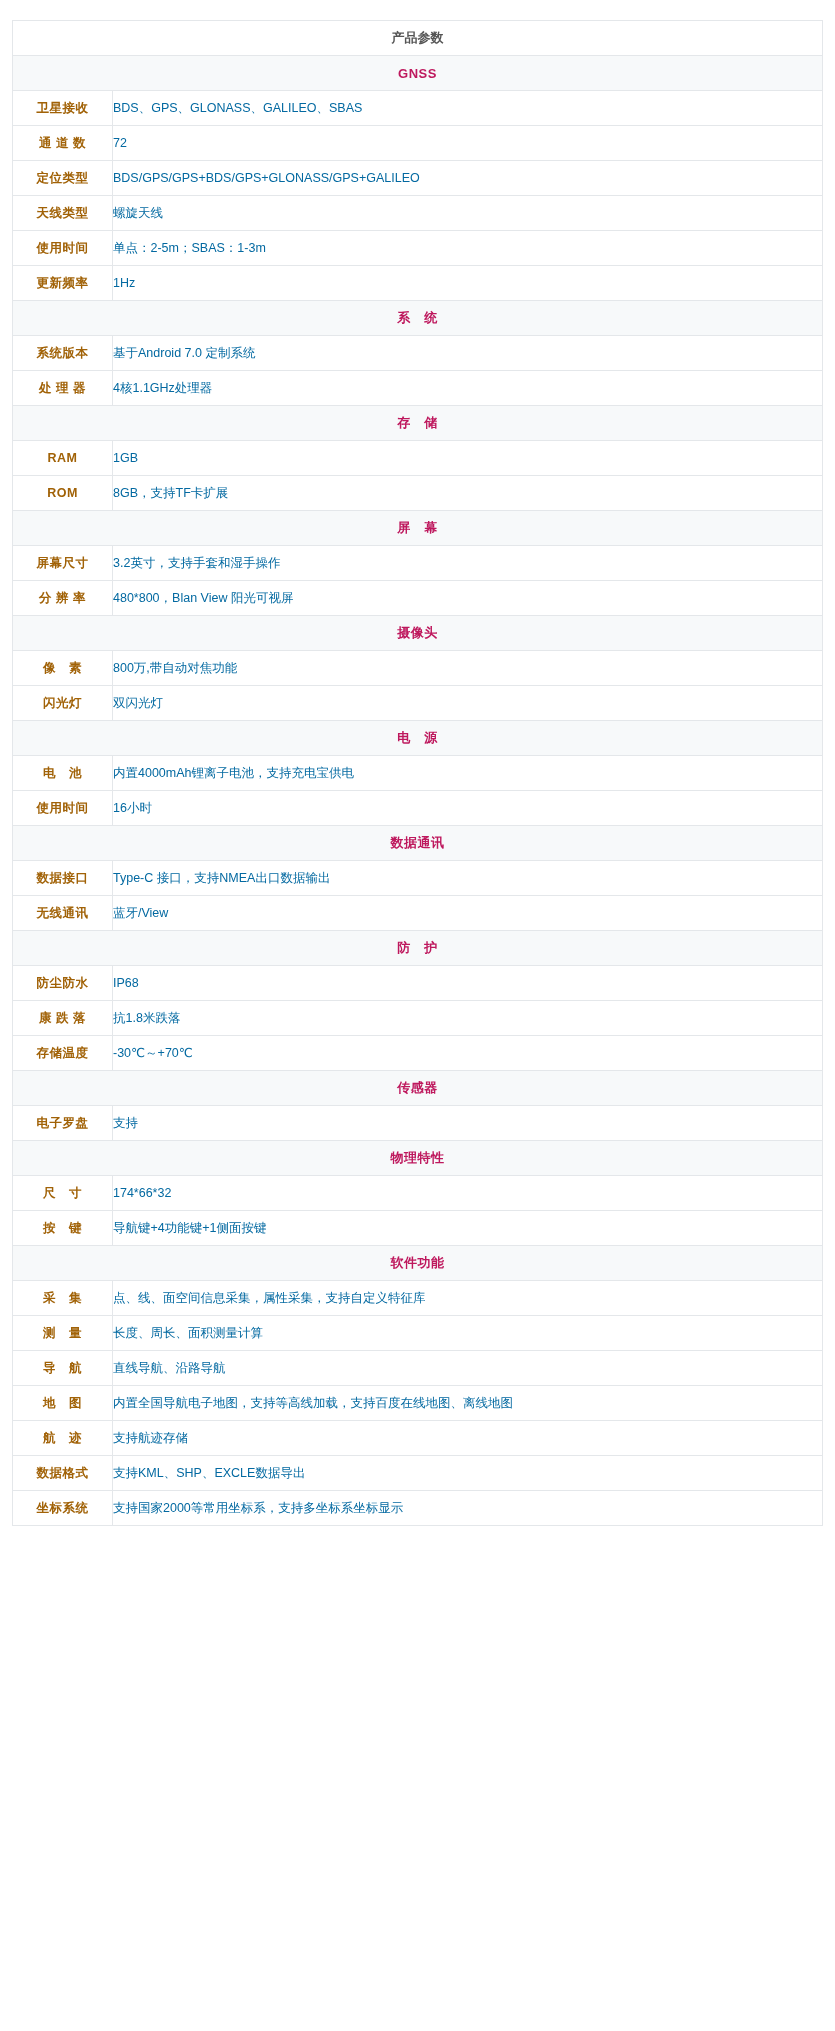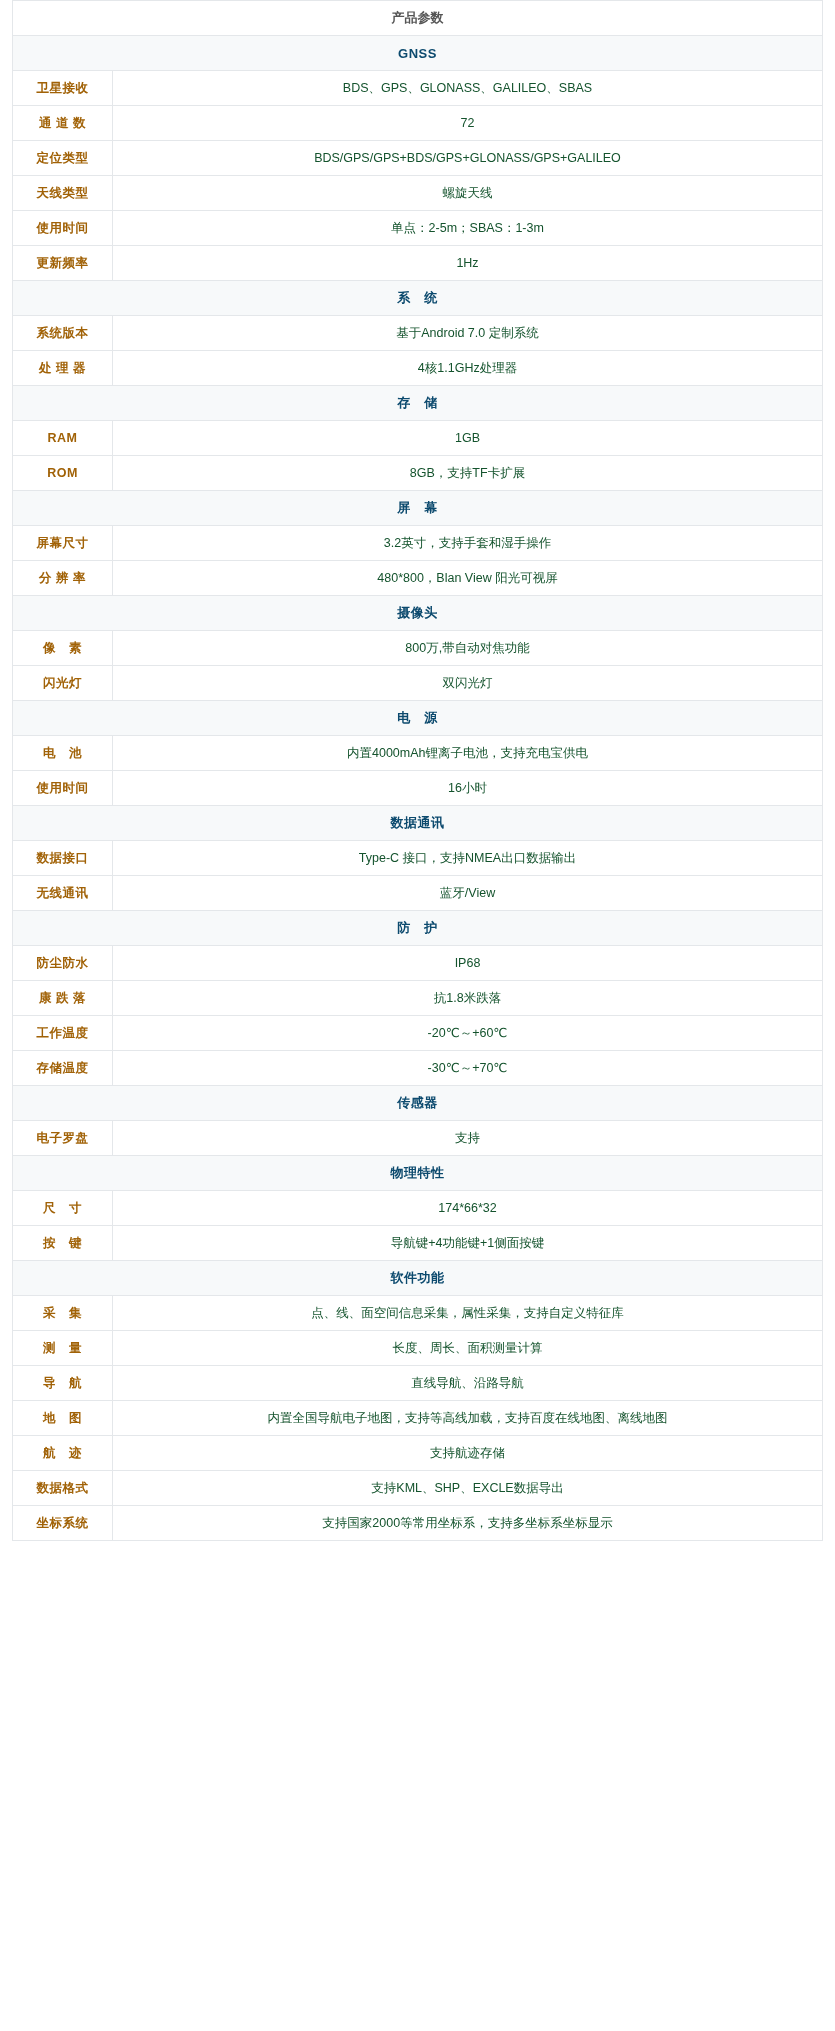--- a/index.html
+++ b/index.html
@@ -15,58 +15,58 @@
   }
   .sheet {
     width: 835px;
     box-sizing: border-box;
     padding: 0 12px 0 12px;
   }
   table.spec {
     width: 100%;
     border-collapse: collapse;
     table-layout: fixed;
+    margin-top: 20px;
   }
   table.spec td {
     border: 1px solid #e4e7ea;
     padding: 0;
     vertical-align: middle;
   }
   .title-row td {
     height: 34px;
     text-align: center;
     color: #555555;
     font-weight: bold;
     font-size: 13px;
     background: #ffffff;
   }
   .section-row td {
     height: 34px;
     text-align: center;
     background: #f7f9fa;
-    color: #0c4a6e;
+    color: #be185d;
     font-weight: bold;
     font-size: 13px;
     letter-spacing: 0.5px;
   }
   .data-row td {
     height: 34px;
     font-size: 12.5px;
   }
   .cell-label {
     width: 100px;
     text-align: center;
     font-weight: bold;
     color: #a16207;
     background: #ffffff;
     letter-spacing: 0.5px;
   }
   .cell-value {
-    text-align: center;
-    color: #14532d;
+    color: #0369a1;
     background: #ffffff;
     padding: 4px 8px;
   }
 </style>
 </head>
 <body>
 
 <div class="sheet">
   <table class="spec">
     <colgroup>
@@ -175,24 +175,20 @@
         </tr>
         <tr class="data-row">
           <td class="cell-label">防尘防水</td>
           <td class="cell-value">IP68</td>
         </tr>
         <tr class="data-row">
           <td class="cell-label">康 跌 落</td>
           <td class="cell-value">抗1.8米跌落</td>
         </tr>
         <tr class="data-row">
-          <td class="cell-label">工作温度</td>
-          <td class="cell-value">-20℃～+60℃</td>
-        </tr>
-        <tr class="data-row">
           <td class="cell-label">存储温度</td>
           <td class="cell-value">-30℃～+70℃</td>
         </tr>
         <tr class="section-row">
           <td colspan="2">传感器</td>
         </tr>
         <tr class="data-row">
           <td class="cell-label">电子罗盘</td>
           <td class="cell-value">支持</td>
         </tr>

